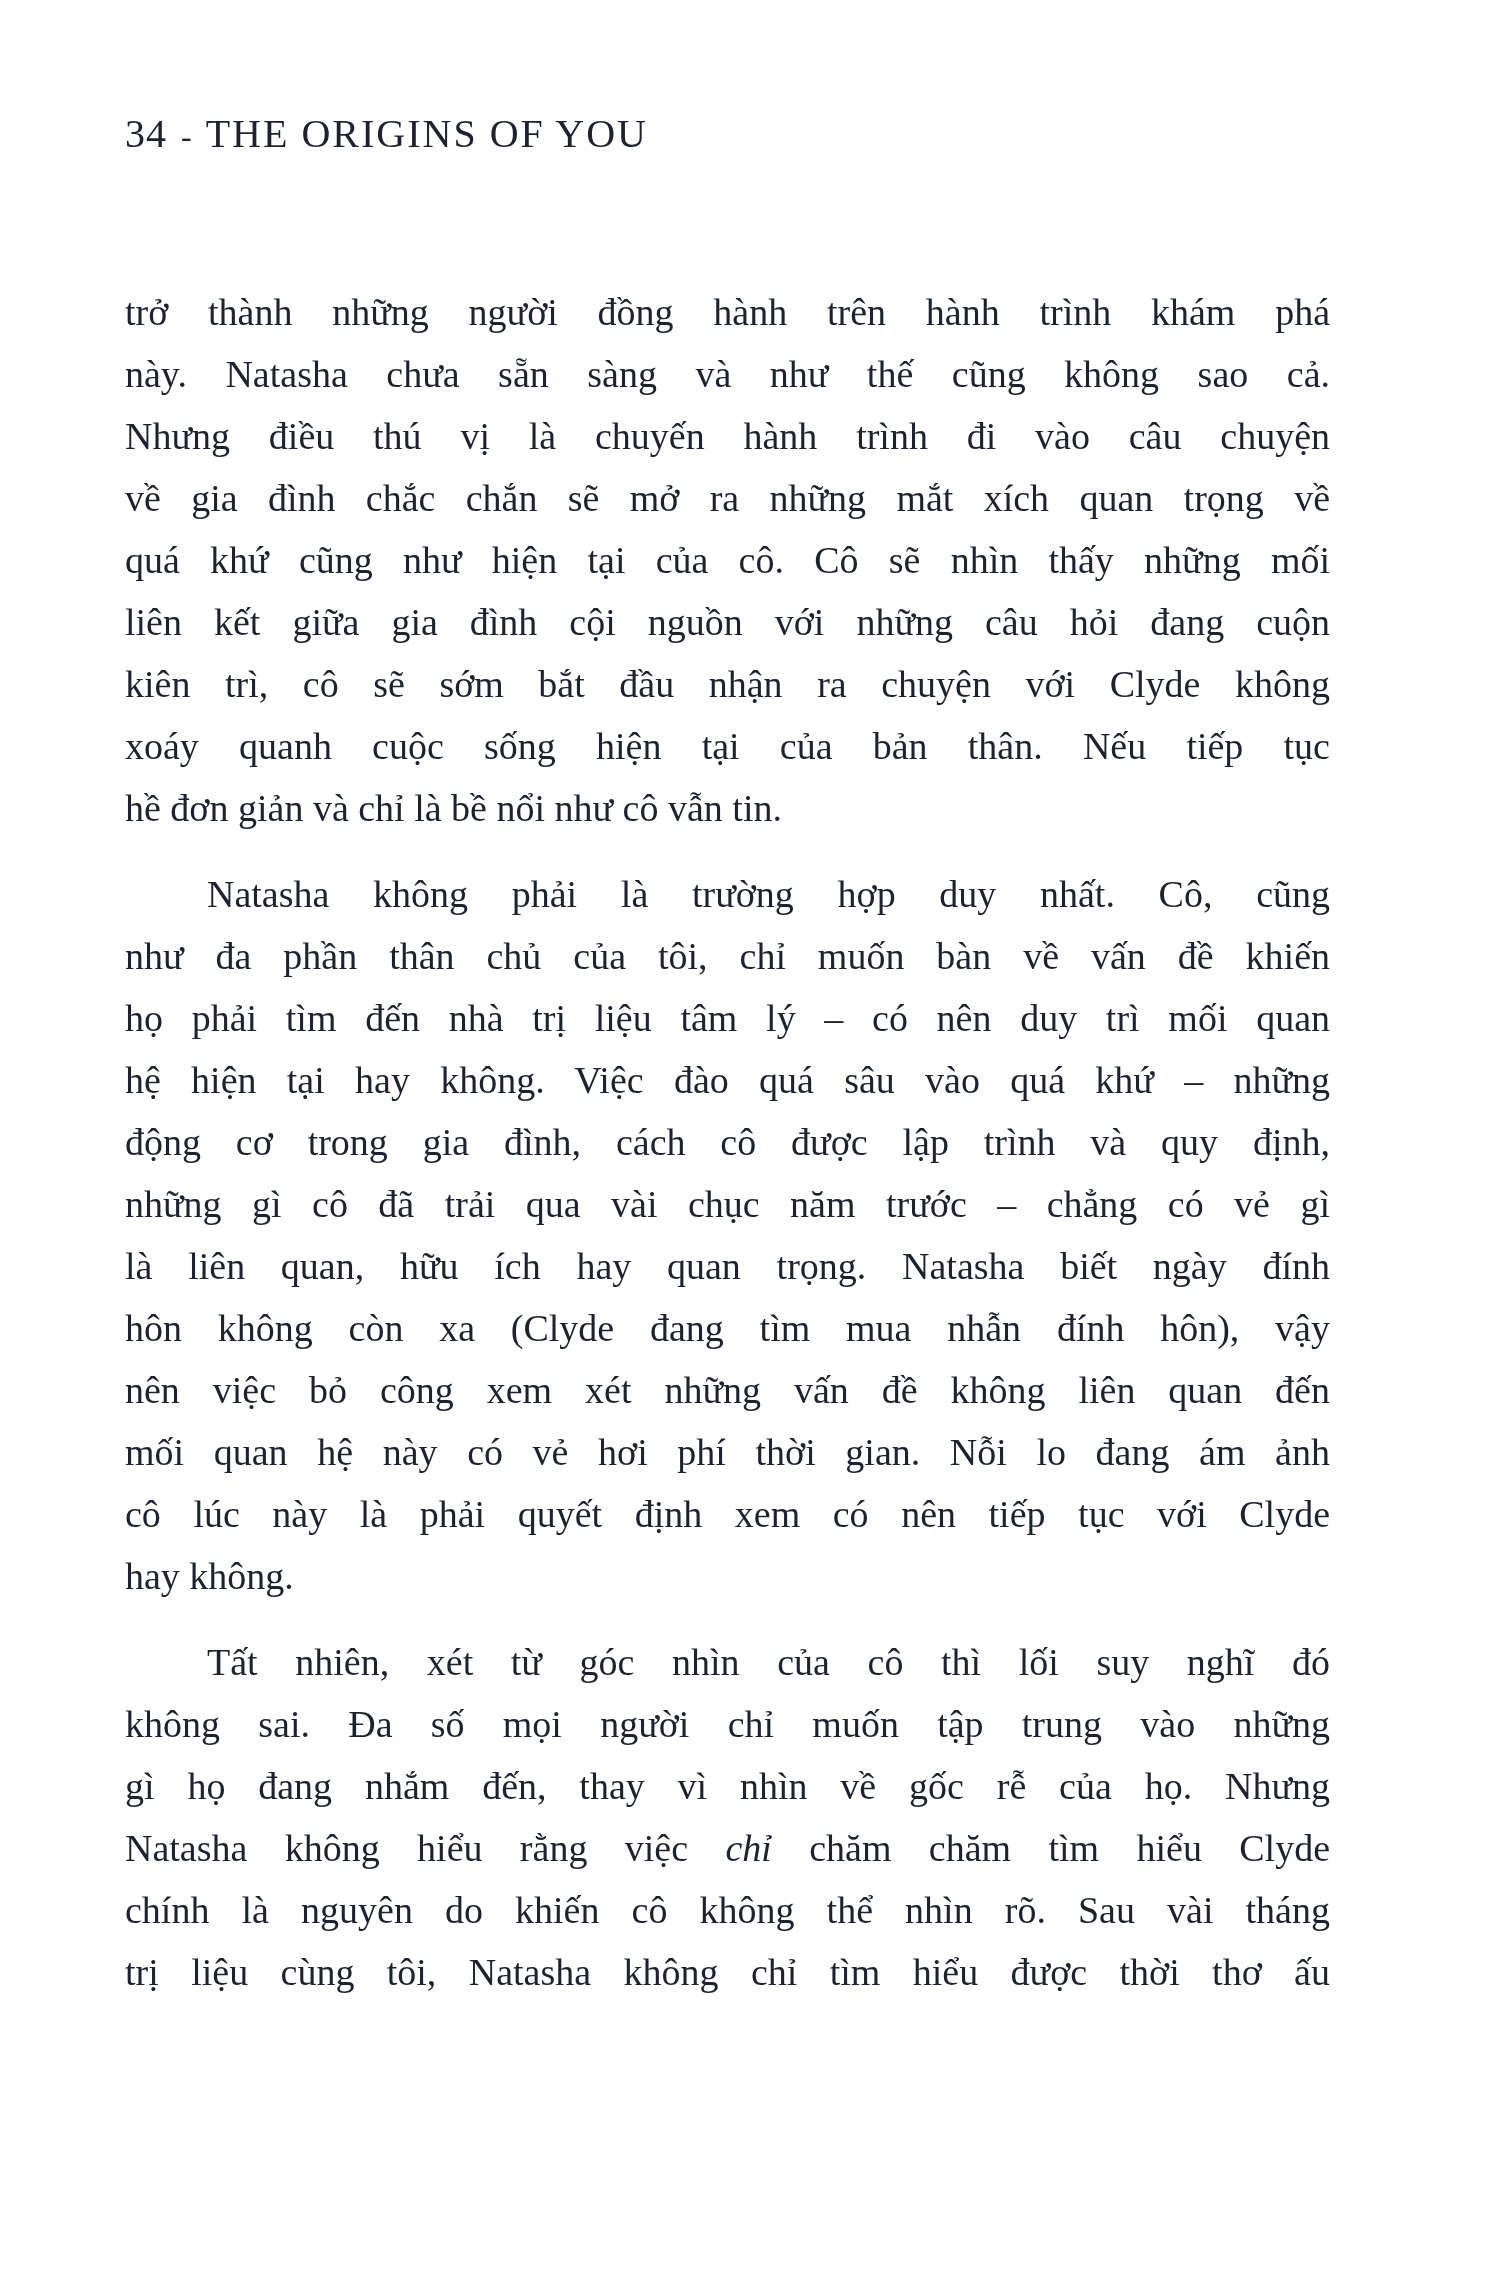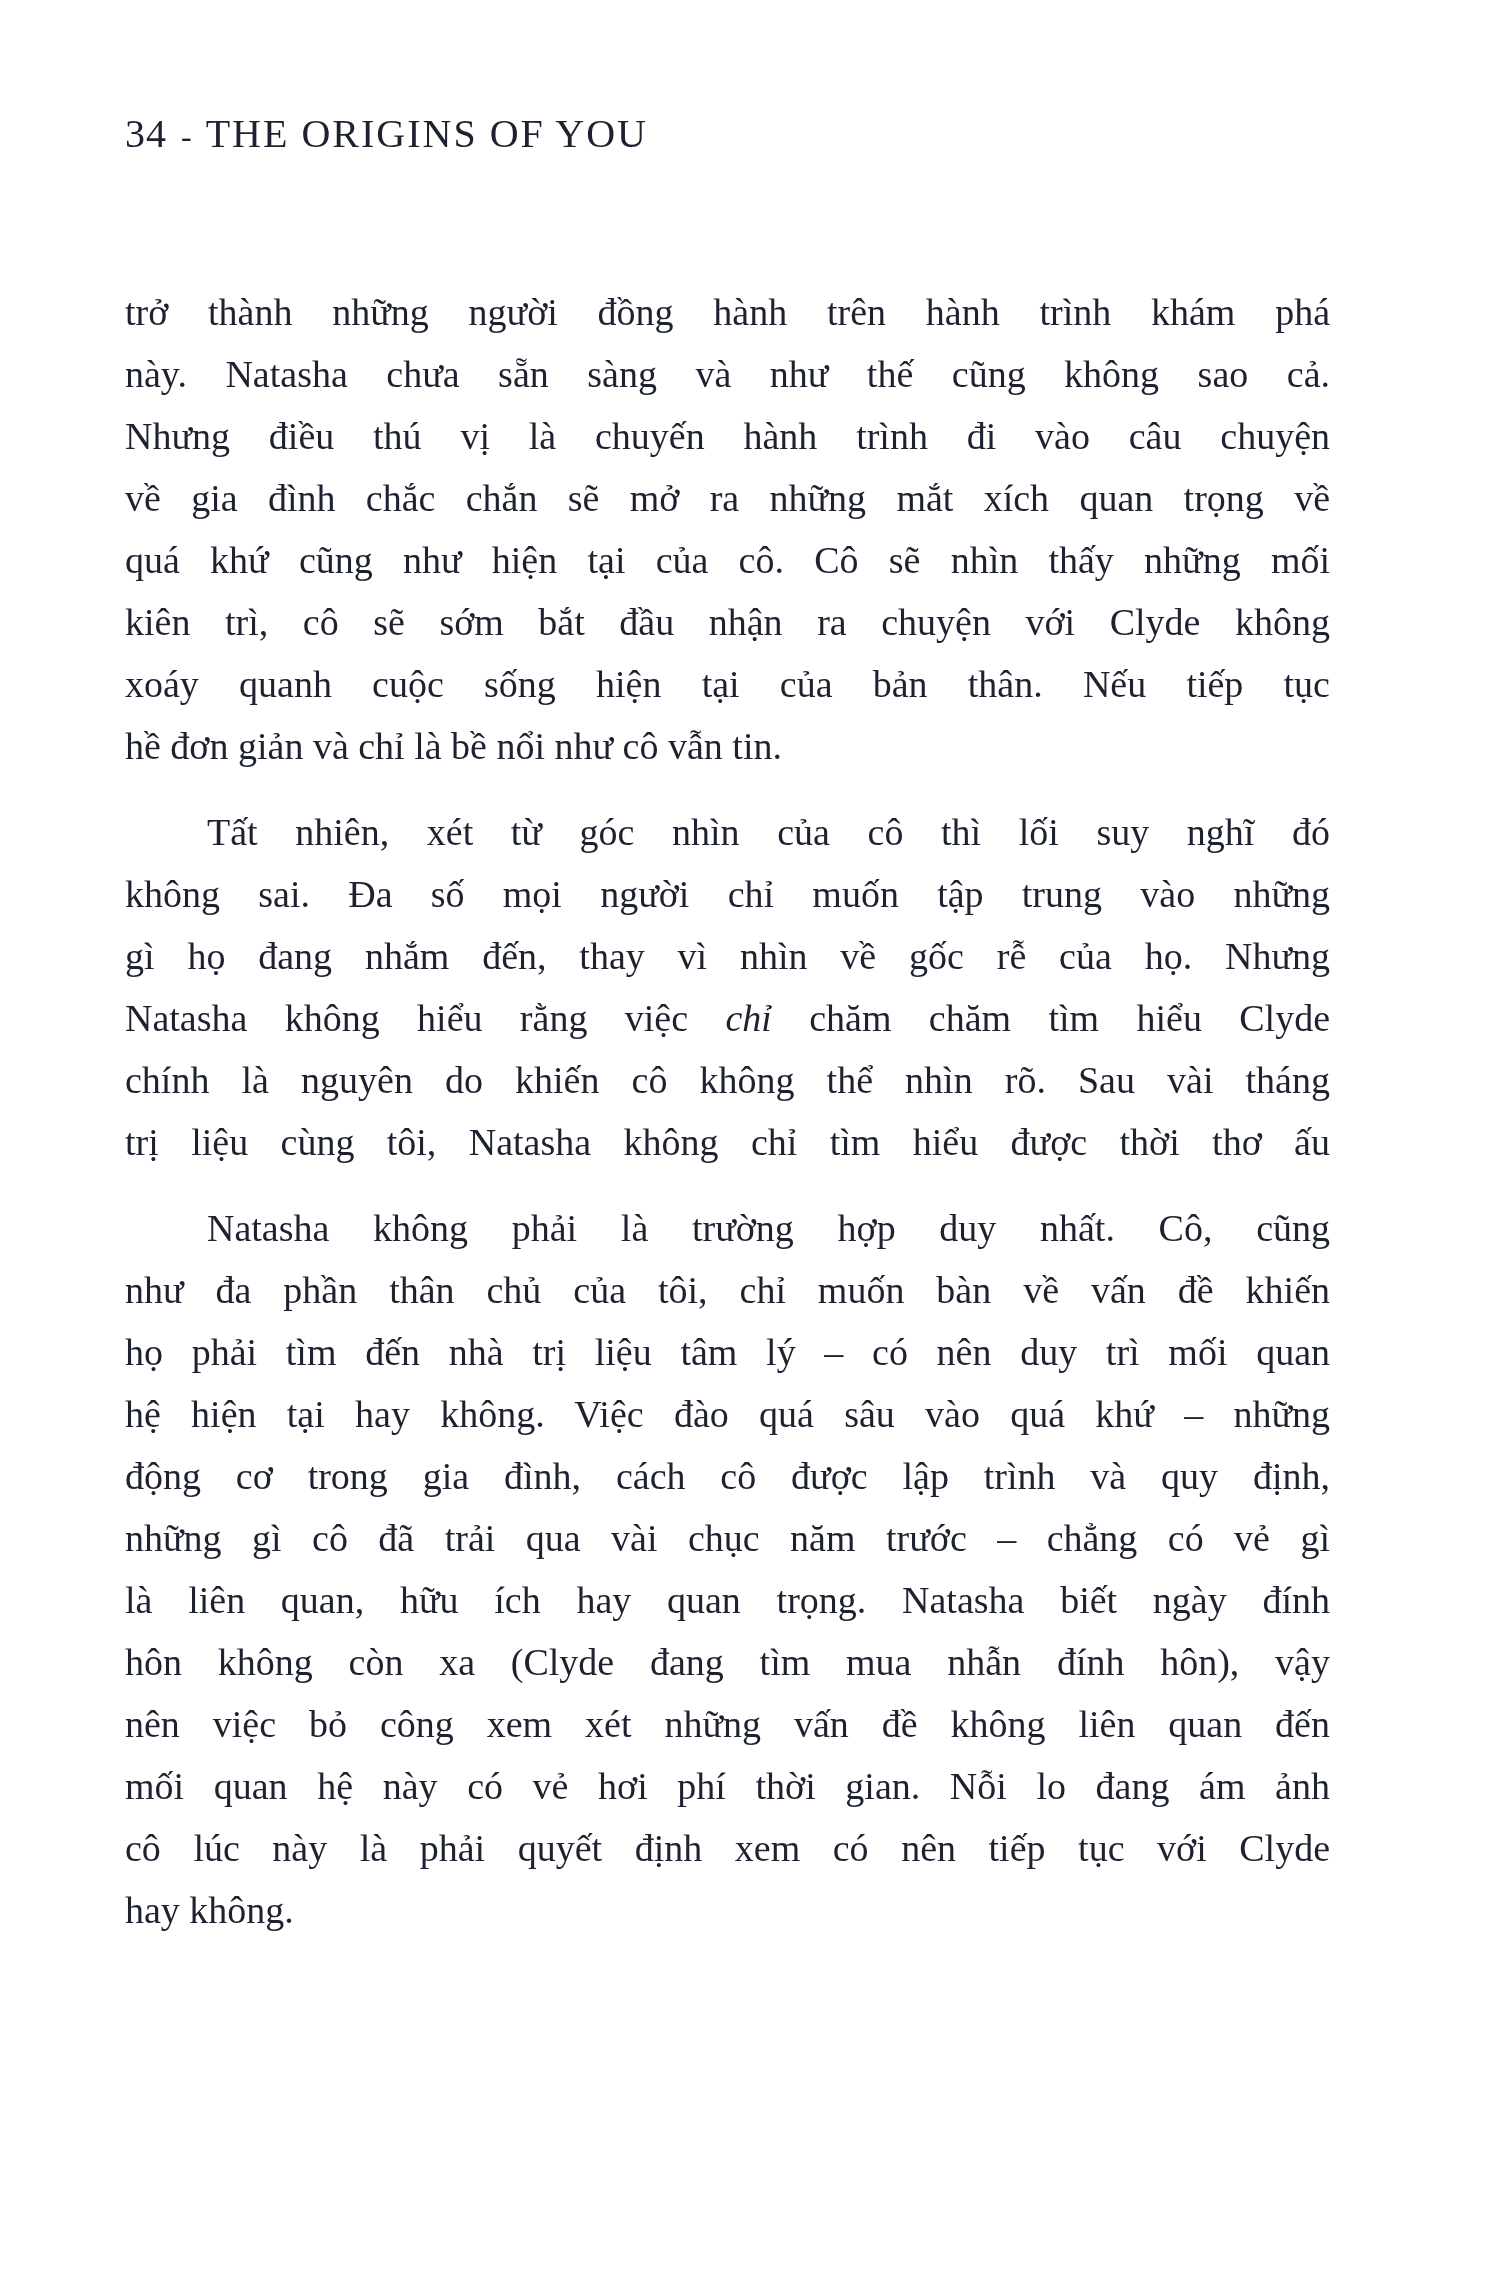--- a/index.html
+++ b/index.html
@@ -73,45 +73,46 @@
   </div>
 
   <div class="body">
 
     <div class="paragraph">
       <div class="line">trở thành những người đồng hành trên hành trình khám phá</div>
       <div class="line">này. Natasha chưa sẵn sàng và như thế cũng không sao cả.</div>
       <div class="line">Nhưng điều thú vị là chuyến hành trình đi vào câu chuyện</div>
       <div class="line">về gia đình chắc chắn sẽ mở ra những mắt xích quan trọng về</div>
       <div class="line">quá khứ cũng như hiện tại của cô. Cô sẽ nhìn thấy những mối</div>
+      <div class="line">liên kết giữa gia đình cội nguồn với những câu hỏi đang cuộn</div>
       <div class="line">kiên trì, cô sẽ sớm bắt đầu nhận ra chuyện với Clyde không</div>
       <div class="line">xoáy quanh cuộc sống hiện tại của bản thân. Nếu tiếp tục</div>
       <div class="line para-end">hề đơn giản và chỉ là bề nổi như cô vẫn tin.</div>
-    </div>
-
-    <div class="paragraph">
-      <div class="line indent">Tất nhiên, xét từ góc nhìn của cô thì lối suy nghĩ đó</div>
-      <div class="line">không sai. Đa số mọi người chỉ muốn tập trung vào những</div>
-      <div class="line">gì họ đang nhắm đến, thay vì nhìn về gốc rễ của họ. Nhưng</div>
-      <div class="line">
-        <span>Natasha không hiểu rằng việc </span><span class="italic">chỉ</span><span> chăm chăm tìm hiểu Clyde</span>
-      </div>
-      <div class="line">chính là nguyên do khiến cô không thể nhìn rõ. Sau vài tháng</div>
-      <div class="line">trị liệu cùng tôi, Natasha không chỉ tìm hiểu được thời thơ ấu</div>
     </div>
 
     <div class="paragraph">
       <div class="line indent">Natasha không phải là trường hợp duy nhất. Cô, cũng</div>
       <div class="line">như đa phần thân chủ của tôi, chỉ muốn bàn về vấn đề khiến</div>
       <div class="line">họ phải tìm đến nhà trị liệu tâm lý – có nên duy trì mối quan</div>
       <div class="line">hệ hiện tại hay không. Việc đào quá sâu vào quá khứ – những</div>
       <div class="line">động cơ trong gia đình, cách cô được lập trình và quy định,</div>
       <div class="line">những gì cô đã trải qua vài chục năm trước – chẳng có vẻ gì</div>
       <div class="line">là liên quan, hữu ích hay quan trọng. Natasha biết ngày đính</div>
       <div class="line">hôn không còn xa (Clyde đang tìm mua nhẫn đính hôn), vậy</div>
       <div class="line">nên việc bỏ công xem xét những vấn đề không liên quan đến</div>
       <div class="line">mối quan hệ này có vẻ hơi phí thời gian. Nỗi lo đang ám ảnh</div>
       <div class="line">cô lúc này là phải quyết định xem có nên tiếp tục với Clyde</div>
       <div class="line para-end">hay không.</div>
     </div>
 
+    <div class="paragraph">
+      <div class="line indent">Tất nhiên, xét từ góc nhìn của cô thì lối suy nghĩ đó</div>
+      <div class="line">không sai. Đa số mọi người chỉ muốn tập trung vào những</div>
+      <div class="line">gì họ đang nhắm đến, thay vì nhìn về gốc rễ của họ. Nhưng</div>
+      <div class="line">
+        <span>Natasha không hiểu rằng việc </span><span class="italic">chỉ</span><span> chăm chăm tìm hiểu Clyde</span>
+      </div>
+      <div class="line">chính là nguyên do khiến cô không thể nhìn rõ. Sau vài tháng</div>
+      <div class="line">trị liệu cùng tôi, Natasha không chỉ tìm hiểu được thời thơ ấu</div>
+    </div>
+
   </div>
 </div>
 
 </body></html>

